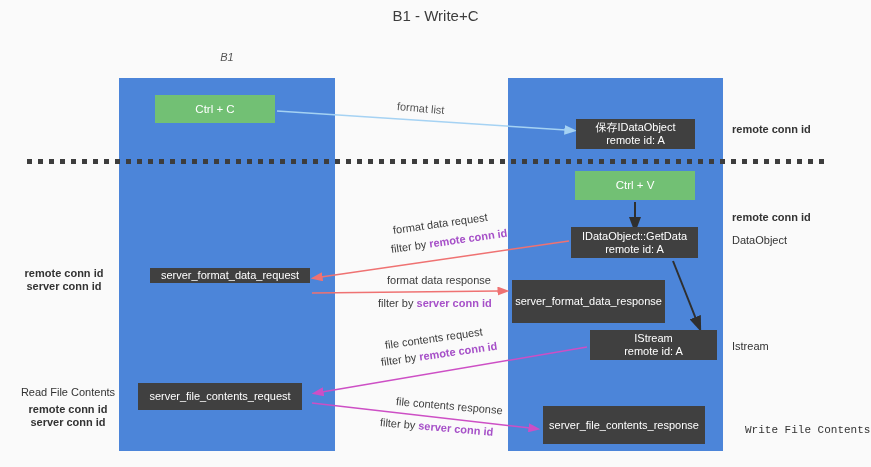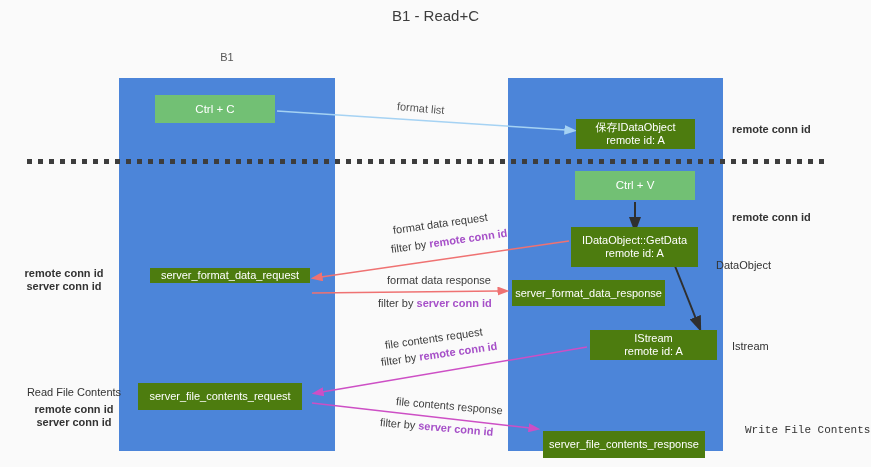--- a/index.html
+++ b/index.html
@@ -8,52 +8,52 @@
     background:#fafafa;
     font-family:"Liberation Sans", sans-serif;
     color:#3f3f3f;
   }
   .abs{position:absolute;}
   .title{
     top:6px;left:0;width:871px;text-align:center;
     font-size:15px;line-height:20px;color:#3c3c3c;
   }
   .lane-header{
-    top:51px;text-align:center;font-size:11px;line-height:12px;color:#555;
+    top:51px;text-align:center;font-size:11px;line-height:12px;color:#555;font-style:italic;
   }
   .lane{
     top:78px;height:373px;background:#4c85d9;
   }
   .dashed-line{
     left:27px;top:159px;width:803px;height:5px;z-index:3;
     background:repeating-linear-gradient(90deg,#3d3d3d 0 5px,transparent 5px 11px);
   }
   svg.arrows{left:0;top:0;z-index:4;}
   .box{
     display:flex;flex-direction:column;justify-content:center;align-items:center;
     color:#fff;font-size:11px;line-height:13px;text-align:center;z-index:5;
   }
   .box.green{background:#72c074;font-size:11.5px;}
-  .box.orange{background:#4d7c0f;}
+  .box.orange{background:#404040;}
   .arrow-label{
     font-size:11px;color:#3c3c3c;white-space:nowrap;z-index:6;
     transform-origin:left center;
   }
   .rot-up{transform:rotate(-8deg);}
   .rot-down{transform:rotate(5deg);}
   .purple{color:#a650c8;font-weight:bold;}
   .greenlbl{color:#5cb55c;font-weight:bold;}
   .side-label{font-size:11px;white-space:nowrap;z-index:6;color:#333;}
   .side-group{text-align:center;line-height:13px;}
 </style>
 </head>
 <body>
 
 <div class="abs title">
-  <div>B1 - Read+C</div>
+  <div>B1 - Write+C</div>
 </div>
 
 <div class="abs lane-header" style="left:119px;width:216px;">
   <div>B1</div>
 </div>
 <div class="abs lane-header" style="left:508px;width:215px;margin-top:31px;">
   <div>A1</div>
   <div>remote</div>
 </div>
 
@@ -92,43 +92,43 @@
 
 <div class="abs box orange" style="left:576px;top:119px;width:119px;height:30px;">
   <div>保存IDataObject</div>
   <div>remote id: A</div>
 </div>
 
 <div class="abs box green" style="left:575px;top:171px;width:120px;height:29px;">
   <div>Ctrl + V</div>
 </div>
 
-<div class="abs box orange" style="left:571px;top:227px;width:127px;height:40px;">
+<div class="abs box orange" style="left:571px;top:227px;width:127px;height:31px;">
   <div>IDataObject::GetData</div>
   <div>remote id: A</div>
 </div>
 
 <div class="abs box orange" style="left:150px;top:268px;width:160px;height:15px;">
   <div>server_format_data_request</div>
 </div>
 
-<div class="abs box orange" style="left:512px;top:280px;width:153px;height:26px;">
+<div class="abs box orange" style="left:512px;top:280px;width:153px;height:43px;">
   <div>server_format_data_response</div>
 </div>
 
 <div class="abs box orange" style="left:590px;top:330px;width:127px;height:30px;">
   <div>IStream</div>
   <div>remote id: A</div>
 </div>
 
 <div class="abs box orange" style="left:138px;top:383px;width:164px;height:27px;">
   <div>server_file_contents_request</div>
 </div>
 
-<div class="abs box orange" style="left:543px;top:431px;width:162px;height:27px;">
+<div class="abs box orange" style="left:543px;top:406px;width:162px;height:38px;">
   <div>server_file_contents_response</div>
 </div>
 
 <div class="abs arrow-label rot-down" style="left:397px;top:100px;color:#555;">format list</div>
 
 <div class="abs arrow-label rot-up" style="left:393px;top:224px;">format data request</div>
 <div class="abs arrow-label rot-up" style="left:391px;top:243px;">
   <span>filter by </span><span class="purple">remote conn id</span>
 </div>
 
@@ -142,26 +142,26 @@
   <span>filter by </span><span class="purple">remote conn id</span>
 </div>
 
 <div class="abs arrow-label rot-down" style="left:396px;top:395px;">file contents response</div>
 <div class="abs arrow-label rot-down" style="left:380px;top:416px;">
   <span>filter by </span><span class="purple">server conn id</span>
 </div>
 
 <div class="abs side-label purple" style="left:732px;top:123px;">remote conn id</div>
 <div class="abs side-label purple" style="left:732px;top:211px;">remote conn id</div>
-<div class="abs side-label" style="left:716px;top:234px;margin-top:25px;">DataObject</div>
+<div class="abs side-label" style="left:732px;top:234px;">DataObject</div>
 <div class="abs side-label" style="left:732px;top:340px;">Istream</div>
 <div class="abs side-label" style="left:745px;top:424px;font-family:Liberation Mono, monospace;">Write File Contents</div>
 
 <div class="abs side-group" style="left:18px;top:267px;width:92px;">
   <div class="side-label purple" style="position:static;">remote conn id</div>
   <div class="side-label greenlbl" style="position:static;">server conn id</div>
 </div>
 
-<div class="abs side-group" style="left:24px;top:386px;width:100px;">
+<div class="abs side-group" style="left:18px;top:386px;width:100px;">
   <div class="side-label" style="position:static;">Read File Contents</div>
   <div class="side-label purple" style="position:static;margin-top:4px;">remote conn id</div>
   <div class="side-label greenlbl" style="position:static;">server conn id</div>
 </div>
 
 </body></html>

